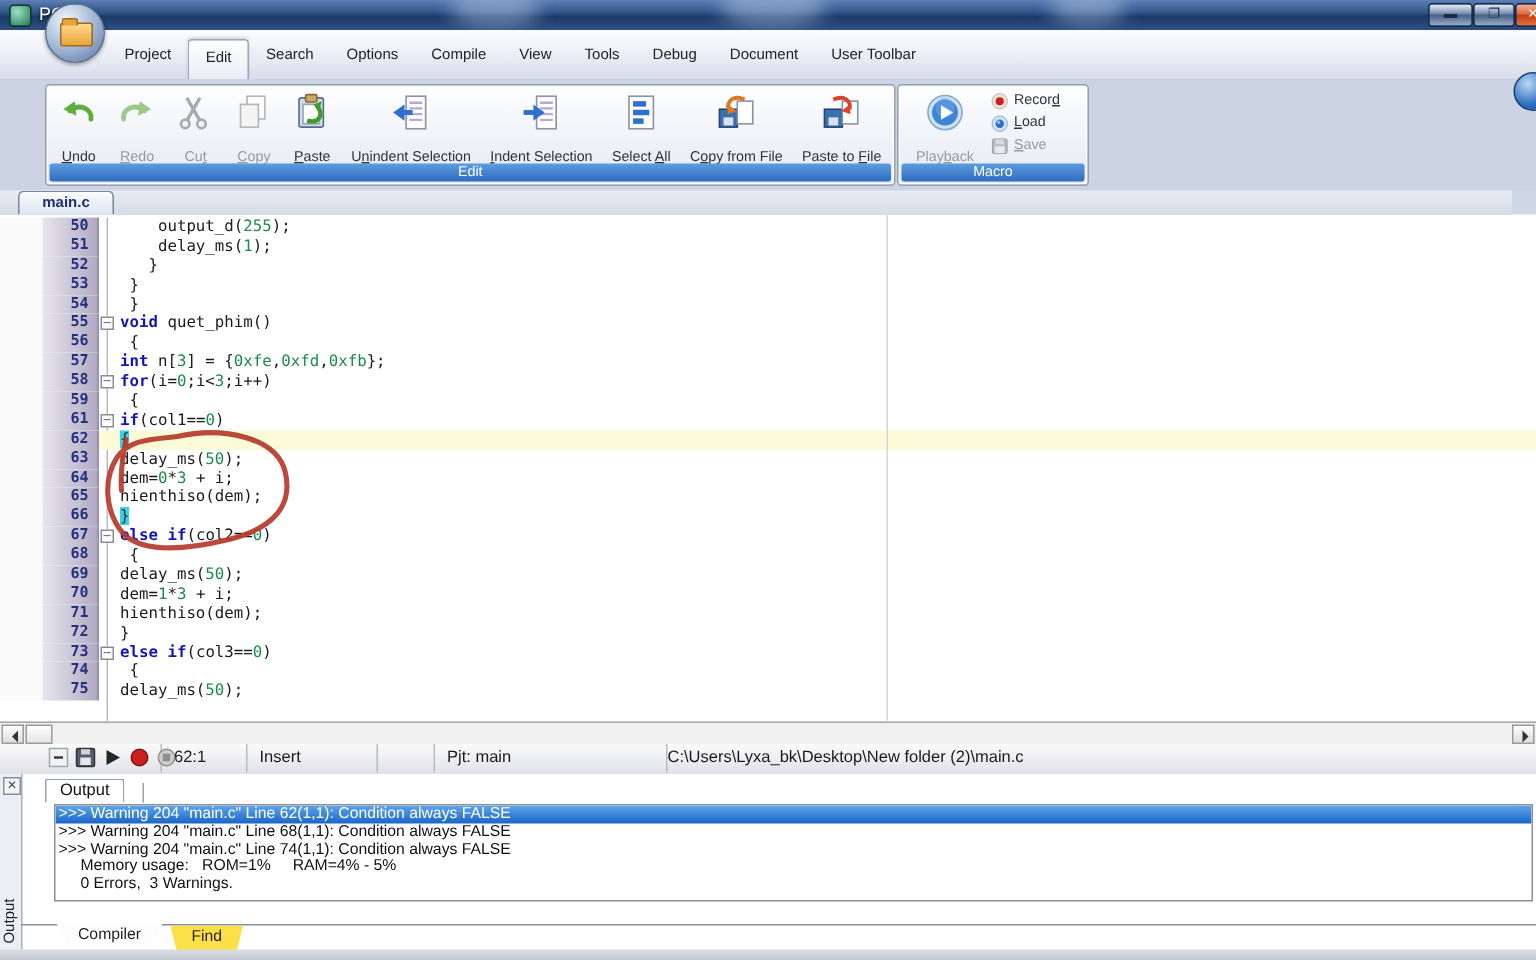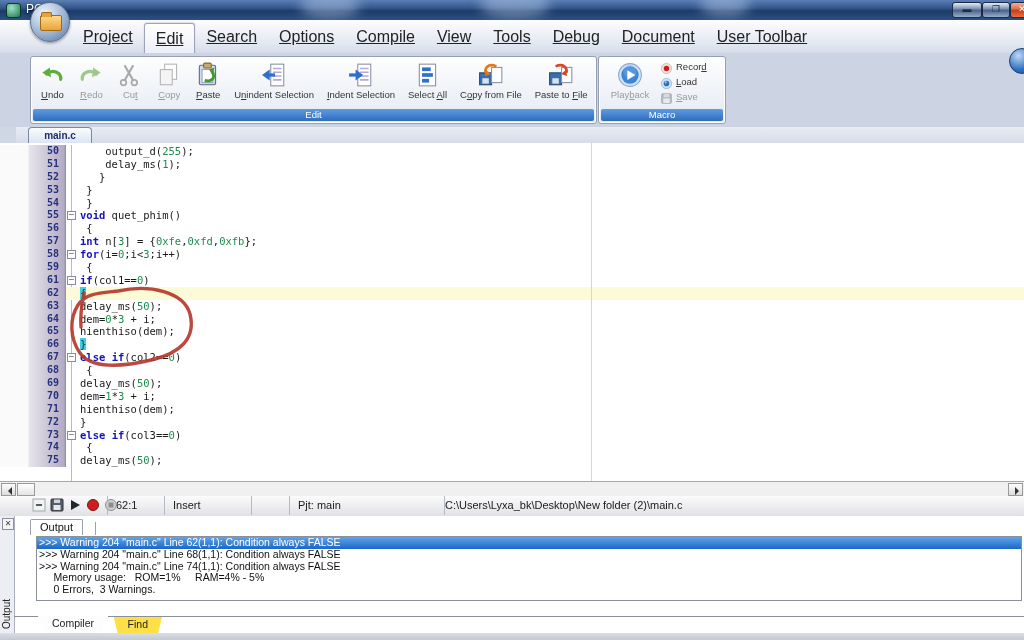--- a/index.html
+++ b/index.html
@@ -23,51 +23,51 @@
   .menubar{position:absolute;left:0;top:20px;width:1024px;height:33px;
     background:linear-gradient(180deg,#fdfdfe,#e3e8f1 70%,#d6dce9);border-bottom:1px solid #b9c1d2;}
   .applogo{position:absolute;left:30px;top:2px;width:38px;height:38px;border-radius:50%;
     background:radial-gradient(circle at 35% 28%,#eef4fb,#9db3d2 55%,#54719c);border:1px solid #5a6e90;
     box-shadow:0 1px 3px rgba(0,0,0,.4);z-index:5;}
   .applogo .folder{position:absolute;left:9px;top:12px;width:20px;height:14px;border-radius:2px;
     background:linear-gradient(180deg,#ffd98a,#e8a43a);border:1px solid #a06a14;}
   .applogo .folder:before{content:"";position:absolute;left:0;top:-4px;width:9px;height:4px;
     background:#e8a43a;border:1px solid #a06a14;border-bottom:none;border-radius:2px 2px 0 0;}
   .menu-items{position:absolute;left:72px;top:0;height:33px;display:flex;align-items:center;}
-  .menu-item{padding:4px 11px;font-size:16px;color:#222;text-decoration:underline;}
+  .menu-item{padding:4px 11px;font-size:10px;color:#222;}
   .menu-item.selected{background:linear-gradient(180deg,#ffffff,#e9edf5);border:1px solid #9aa5bb;
     border-bottom:none;border-radius:3px 3px 0 0;padding:6px 11px 9px;position:relative;top:3px;
     box-shadow:0 -1px 2px rgba(0,0,0,.12);}
   .helpbtn{position:absolute;left:1009px;top:48px;width:24px;height:24px;border-radius:50%;
     background:radial-gradient(circle at 35% 28%,#bcd9f6,#2f6fc0 60%,#1b4c8e);border:1px solid #163d74;z-index:6;}
 
   
   .ribbon{position:absolute;left:0;top:53px;width:1024px;height:74px;background:#ccd4e4;}
   .panel{position:absolute;top:3px;height:66px;border:1px solid #96a0b5;border-radius:3px;
     background:linear-gradient(180deg,#fefefe,#eef1f7 60%,#e2e8f3);box-shadow:inset 0 0 0 1px #fff;}
   .panel.edit{left:30px;width:565px;}
   .panel.macro{left:598px;width:126px;}
   .grouplabel{position:absolute;left:2px;right:2px;bottom:2px;height:12px;border-radius:2px;
     background:linear-gradient(180deg,#5d9be2,#2f6dbd);color:#fff;font-size:9.5px;line-height:12px;text-align:center;}
   .tb-row{position:absolute;left:2px;top:2px;right:2px;bottom:16px;display:flex;align-items:stretch;}
   .tb-btn{flex:1 1 auto;display:flex;flex-direction:column;align-items:center;padding-top:3px;min-width:0;}
   .tb-btn .ic{width:26px;height:26px;}
   .tb-btn .ic svg{width:26px;height:26px;}
-  .tb-btn .lb{font-size:9.5px;color:#333;text-align:right;line-height:10px;margin-top:2px;white-space:pre-line;}
+  .tb-btn .lb{font-size:9.5px;color:#333;text-align:right;line-height:10px;margin-top:12px;white-space:pre-line;}
   .tb-btn.disabled .lb{color:#9a9a9a;}
   .tb-btn u{text-decoration:underline;}
   .macro .tb-row{right:66px;}
   .tb-stack{position:absolute;right:3px;top:4px;width:62px;}
   .tb-sbtn{display:flex;height:15px;}
   .tb-sbtn .ic,.tb-sbtn .ic svg{width:13px;height:13px;}
   .tb-sbtn .lb{font-size:9.5px;color:#333;margin-left:3px;}
   .tb-sbtn.disabled .lb{color:#9a9a9a;}
 
   
-  .tabstrip{position:absolute;left:16px;top:127px;width:1008px;height:16px;
+  .tabstrip{position:absolute;left:0;top:127px;width:1008px;height:16px;
     background:linear-gradient(180deg,#e8ecf3,#d6dce8);border-bottom:1px solid #8c96aa;}
   .doctab{position:absolute;left:12px;bottom:0;width:62px;height:15px;border:1px solid #7a879e;border-bottom:none;
     border-radius:4px 4px 0 0;background:linear-gradient(180deg,#fafcfe,#dce5f2);
     font-size:10px;font-weight:bold;color:#1d2e6b;text-align:center;line-height:15px;}
 
   
   .editor{position:absolute;left:0;top:143px;width:1024px;height:338px;background:#fff;overflow:hidden;
     font-family:"DejaVu Sans Mono","Liberation Mono",monospace;}
   .rows{position:absolute;left:0;top:2px;right:0;}
   .row{display:flex;height:12.9px;line-height:12.9px;font-size:10.5px;white-space:pre;}

